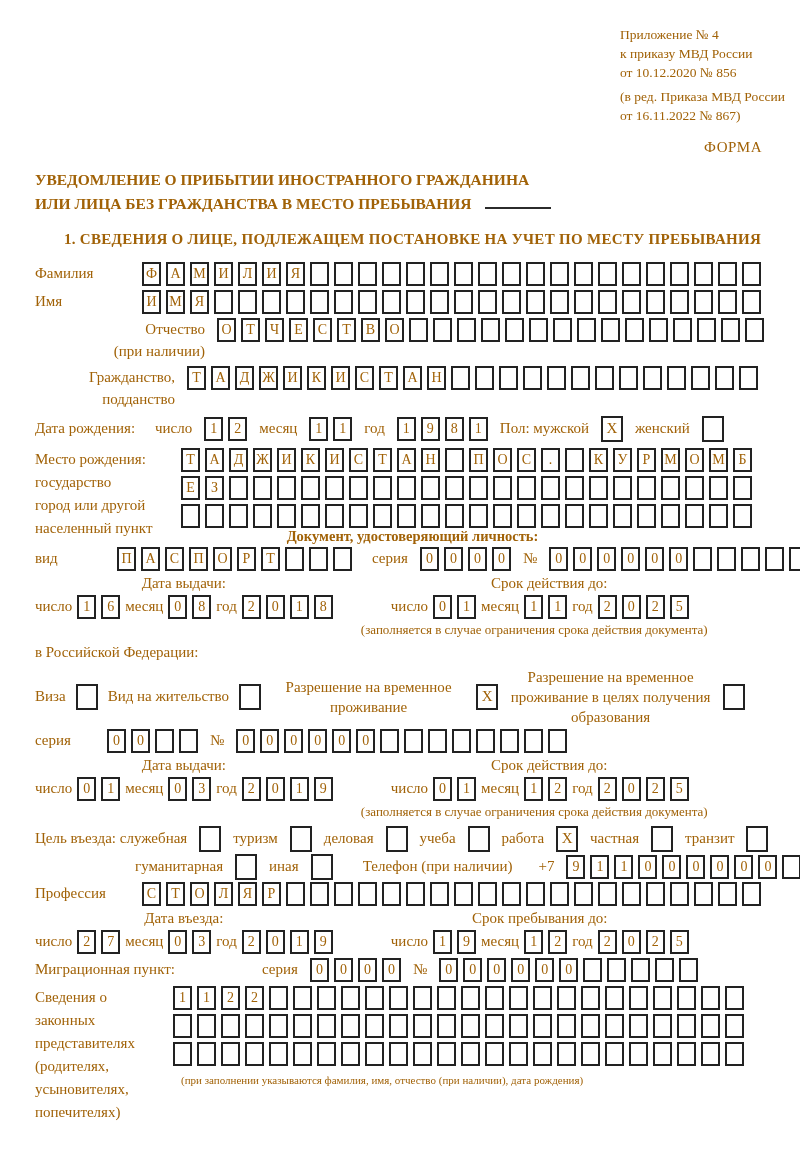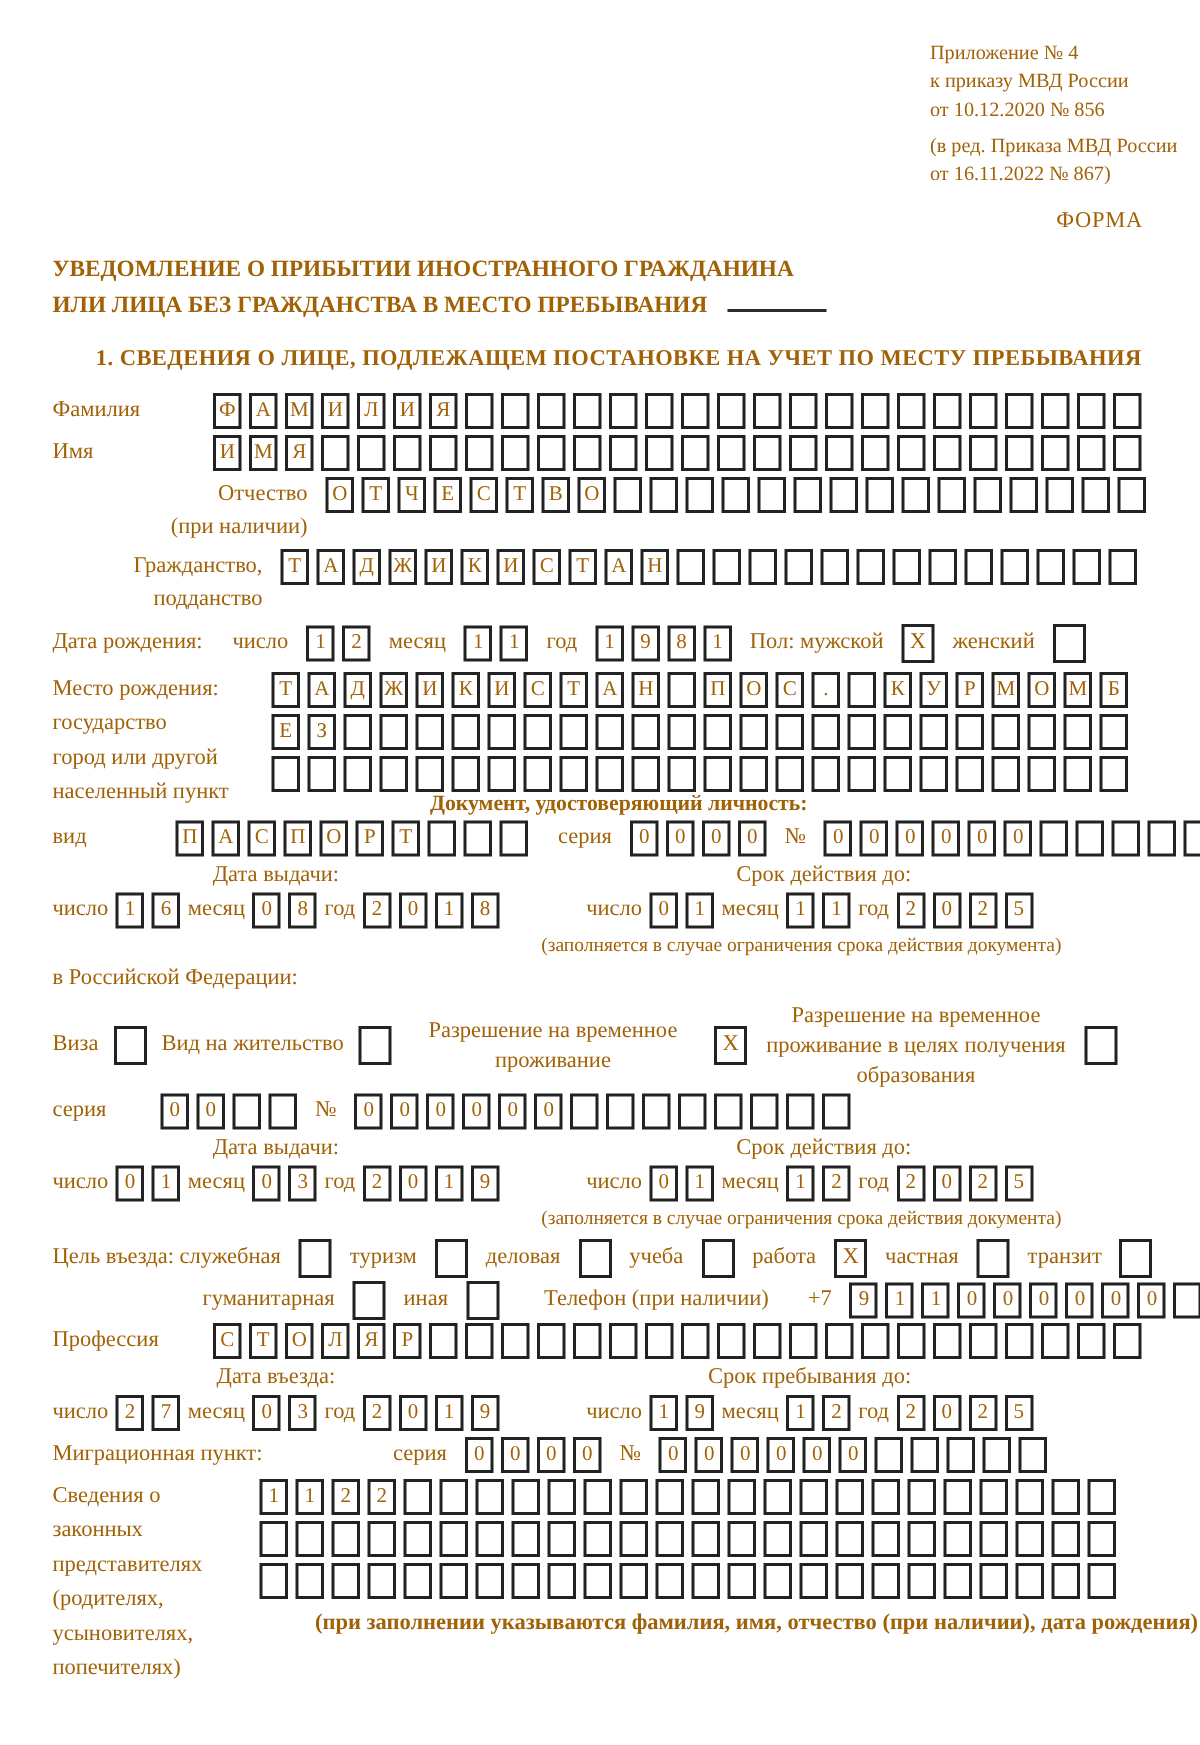--- a/index.html
+++ b/index.html
@@ -44,21 +44,21 @@
   .date-note { font-size:13px; margin-top:3px; margin-left:-30px; white-space:nowrap; }
   .plain { font-size:15px; margin-top:6px; }
   .permit-row { display:flex; align-items:center; gap:10px; margin-top:6px; }
   .plbl { font-size:15px; }
   .wrap195 { flex:0 0 195px; text-align:center; line-height:20px; }
   .wrap205 { flex:0 0 205px; text-align:center; line-height:20px; }
   .indent100 { margin-left:100px; }
   .rep-block { display:flex; gap:6px; margin-top:4px; }
   .rep-labels { flex:0 0 132px; }
   .rep-labels div { font-size:15px; line-height:23px; white-space:nowrap; }
-  .rep-note { font-size:15px; margin-top:8px; margin-left:37px; white-space:nowrap;font-weight:bold; }
+  .rep-note { font-size:11px; margin-top:8px; margin-left:8px; white-space:nowrap; }
 </style>
 </head>
 <body>
 
 <div class="page">
 
   <div class="annex">
     <div>Приложение № 4</div>
     <div>к приказу МВД России</div>
     <div>от 10.12.2020 № 856</div>

